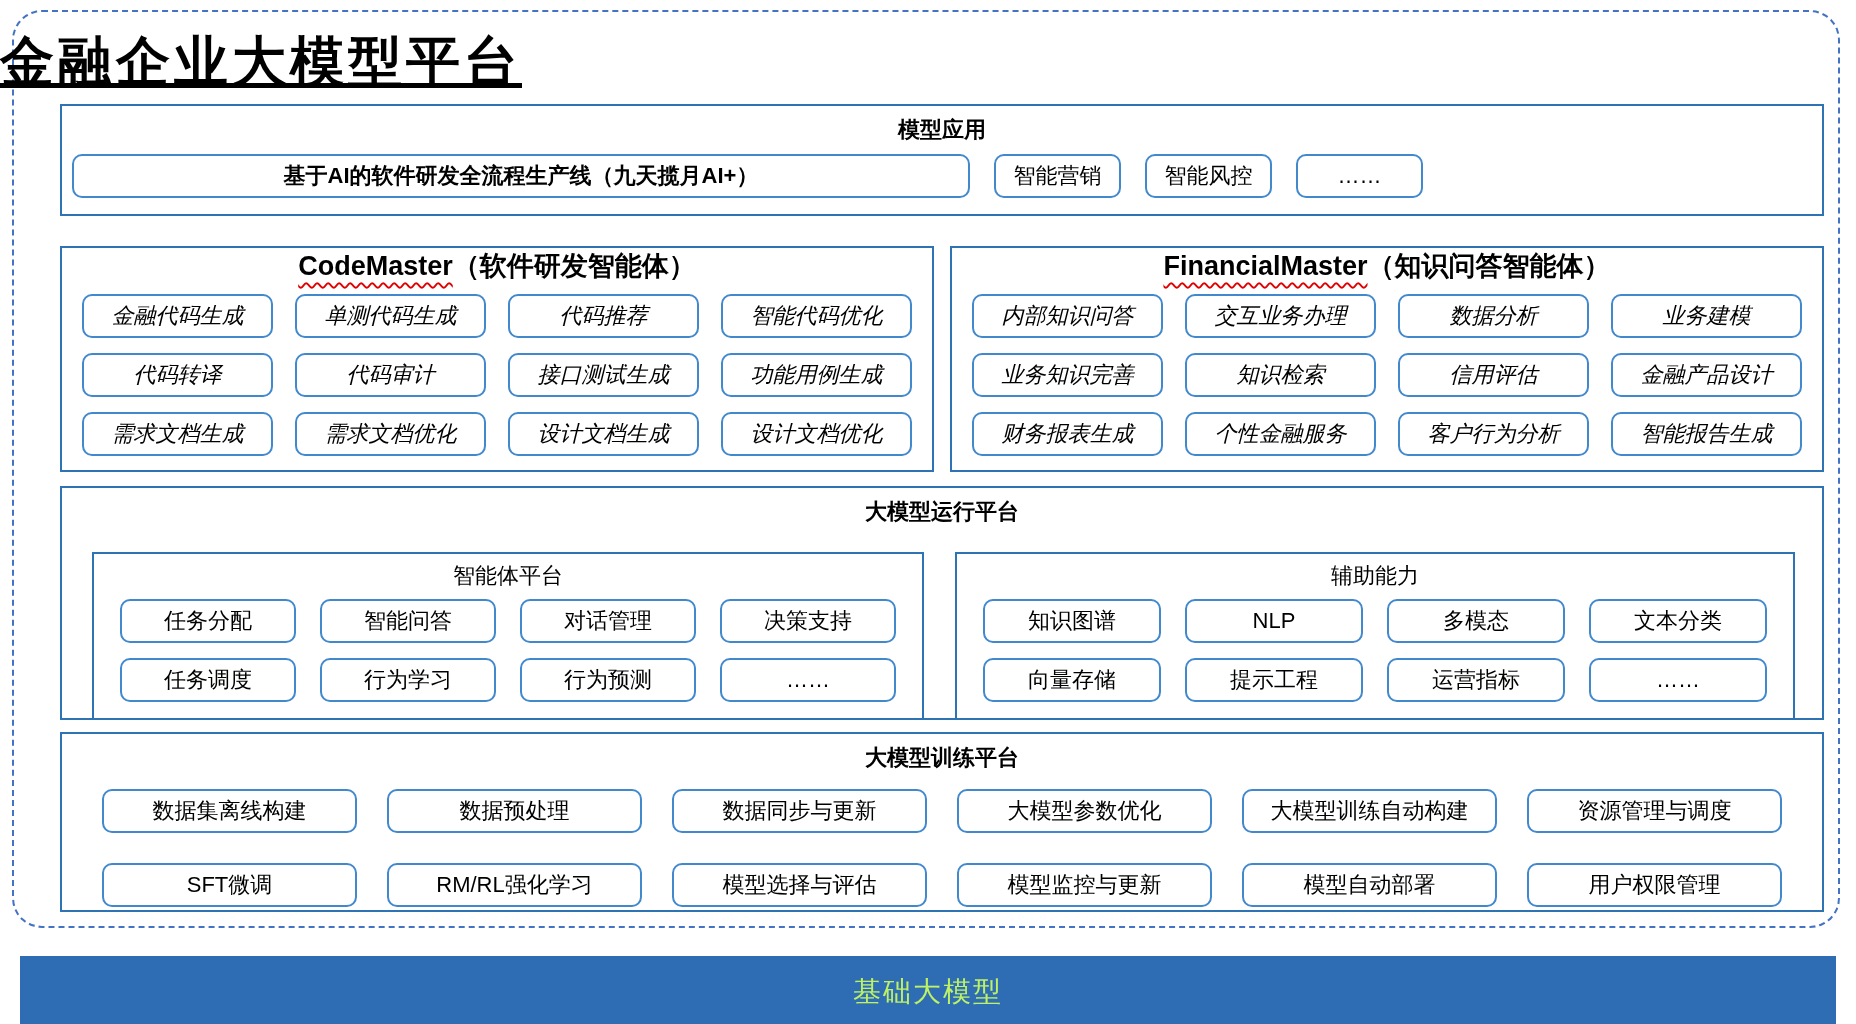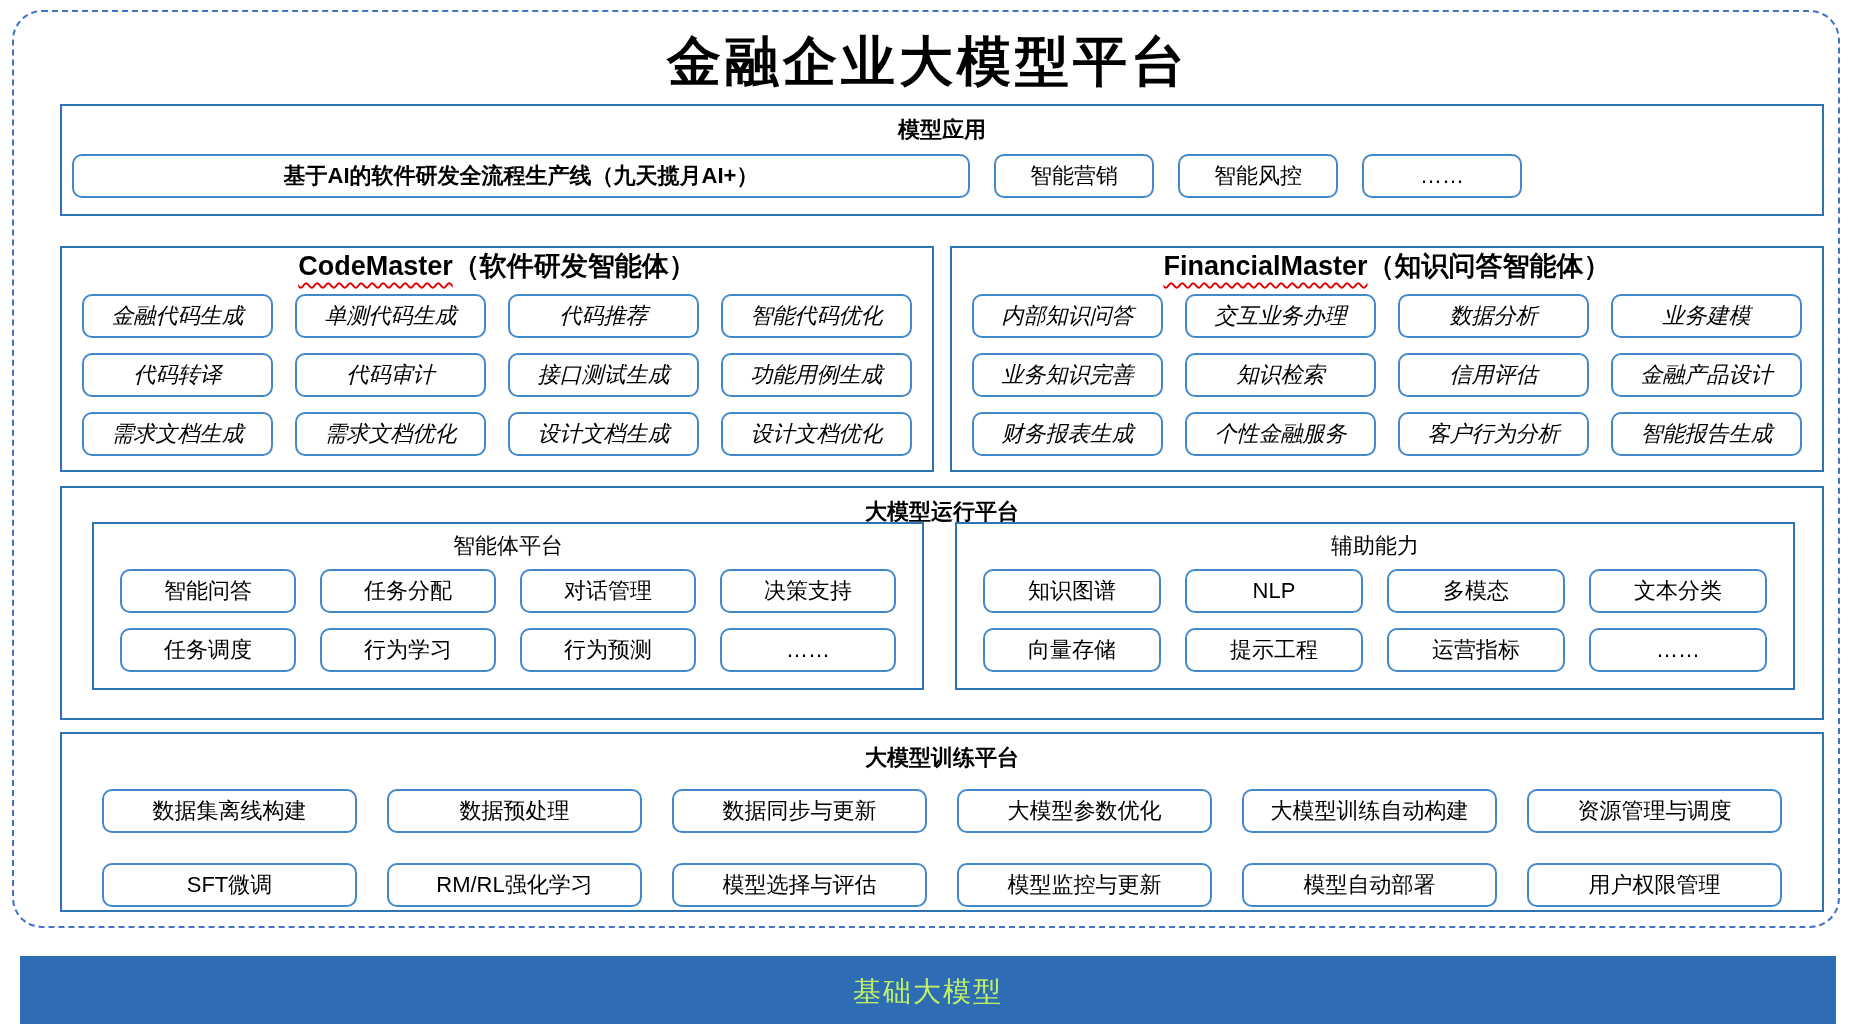--- a/index.html
+++ b/index.html
@@ -7,44 +7,44 @@
     width:1856px;height:1024px;position:relative;background:#ffffff;
     font-family:"Liberation Sans","DejaVu Sans",sans-serif;color:#000;
     overflow:hidden;
   }
   .dashed-frame{
     position:absolute;left:12px;top:10px;width:1828px;height:918px;
     border:2px dashed #4472C4;border-radius:30px;box-sizing:border-box;
     background:#ffffff;
   }
   .main-title{
-    position:absolute;top:26px;left:0;width:100%;text-align:center;
+    position:absolute;top:26px;left:0;width:100%;
     font-family:"DejaVu Serif","Liberation Serif",serif;
-    font-size:54px;font-weight:bold;letter-spacing:4px;
+    font-size:54px;font-weight:bold;letter-spacing:4px;text-decoration:underline;
   }
   .sec{
     position:absolute;left:60px;width:1764px;box-sizing:border-box;
     border:2px solid #2E74B5;background:#fff;
   }
   .sec-header{
     text-align:center;font-size:22px;font-weight:bold;padding-top:9px;
   }
   .pill{
     box-sizing:border-box;border:2px solid #4288CC;border-radius:10px;
     display:flex;align-items:center;justify-content:center;
     font-size:22px;background:#fff;height:44px;
   }
   
   .sec1{top:104px;height:112px;}
   .sec1-row{
     position:absolute;left:10px;top:48px;right:10px;
     display:flex;gap:24px;align-items:stretch;
   }
   .sec1-main{width:898px;font-weight:bold;}
-  .sec1-small{width:160px;}
+  .sec1-small{width:127px;}
   
   .agent-box{
     position:absolute;top:246px;height:226px;width:874px;box-sizing:border-box;
     border:2px solid #2E74B5;background:#fff;
   }
   .agent-left{left:60px;}
   .agent-right{left:950px;}
   .agent-title{
     text-align:center;font-size:27px;font-weight:bold;
   }
@@ -53,21 +53,21 @@
     text-decoration-color:#E00000;text-decoration-thickness:2px;
     text-underline-offset:7px;
   }
   .agent-grid{
     display:grid;grid-template-columns:repeat(4,1fr);
     column-gap:22px;row-gap:15px;padding:10px 20px 0 20px;font-style:italic;
   }
   
   .sec3{top:486px;height:234px;}
   .subbox{
-    position:absolute;top:34px;height:168px;box-sizing:border-box;
+    position:absolute;top:64px;height:168px;box-sizing:border-box;
     border:2px solid #2E74B5;background:#fff;
   }
   .subbox-left{left:30px;width:832px;}
   .subbox-right{left:893px;width:840px;}
   .sub-label{text-align:center;font-size:22px;padding-top:7px;}
   .sub-grid{
     display:grid;grid-template-columns:repeat(4,1fr);
     column-gap:24px;row-gap:15px;padding:8px 26px 0 26px;
   }
   
@@ -139,22 +139,22 @@
     <div class="pill">智能报告生成</div>
   </div>
 </div>
 
 <div class="sec sec3">
   <div class="sec-header">大模型运行平台</div>
 
   <div class="subbox subbox-left">
     <div class="sub-label">智能体平台</div>
     <div class="sub-grid">
+      <div class="pill">任务分配</div>
       <div class="pill">智能问答</div>
-      <div class="pill">任务分配</div>
       <div class="pill">对话管理</div>
       <div class="pill">决策支持</div>
       <div class="pill">任务调度</div>
       <div class="pill">行为学习</div>
       <div class="pill">行为预测</div>
       <div class="pill">……</div>
     </div>
   </div>
 
   <div class="subbox subbox-right">

